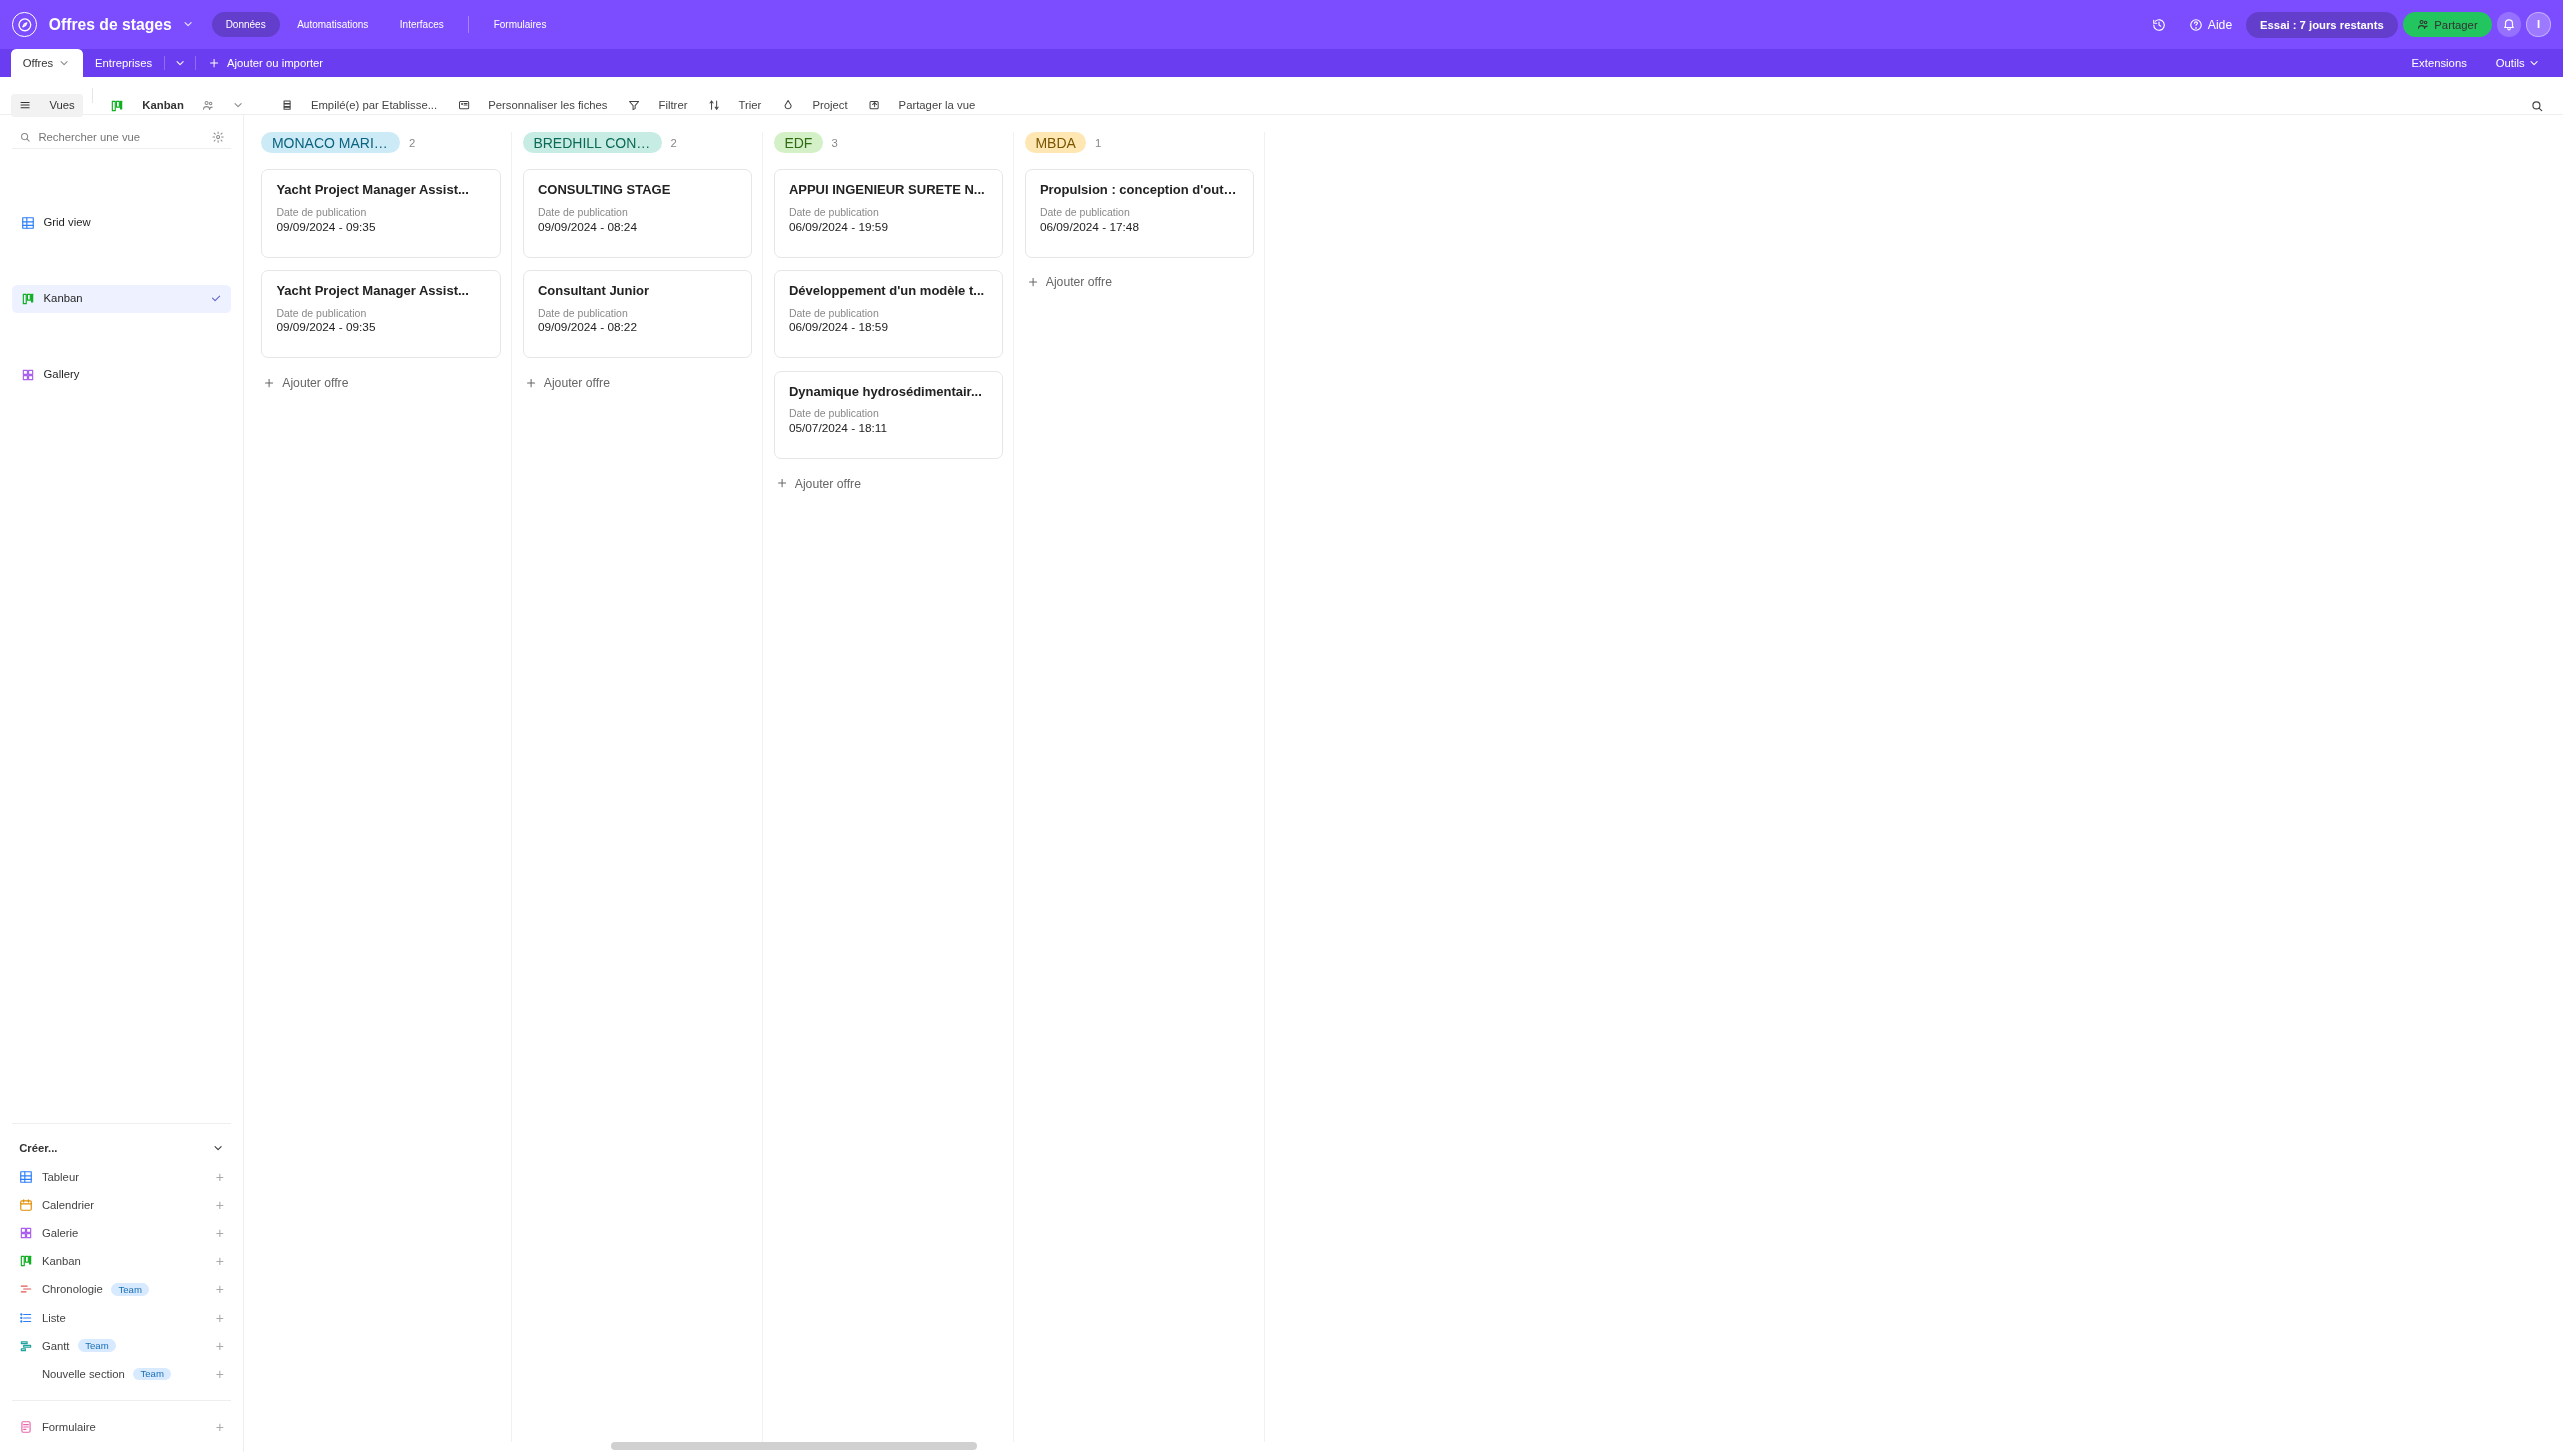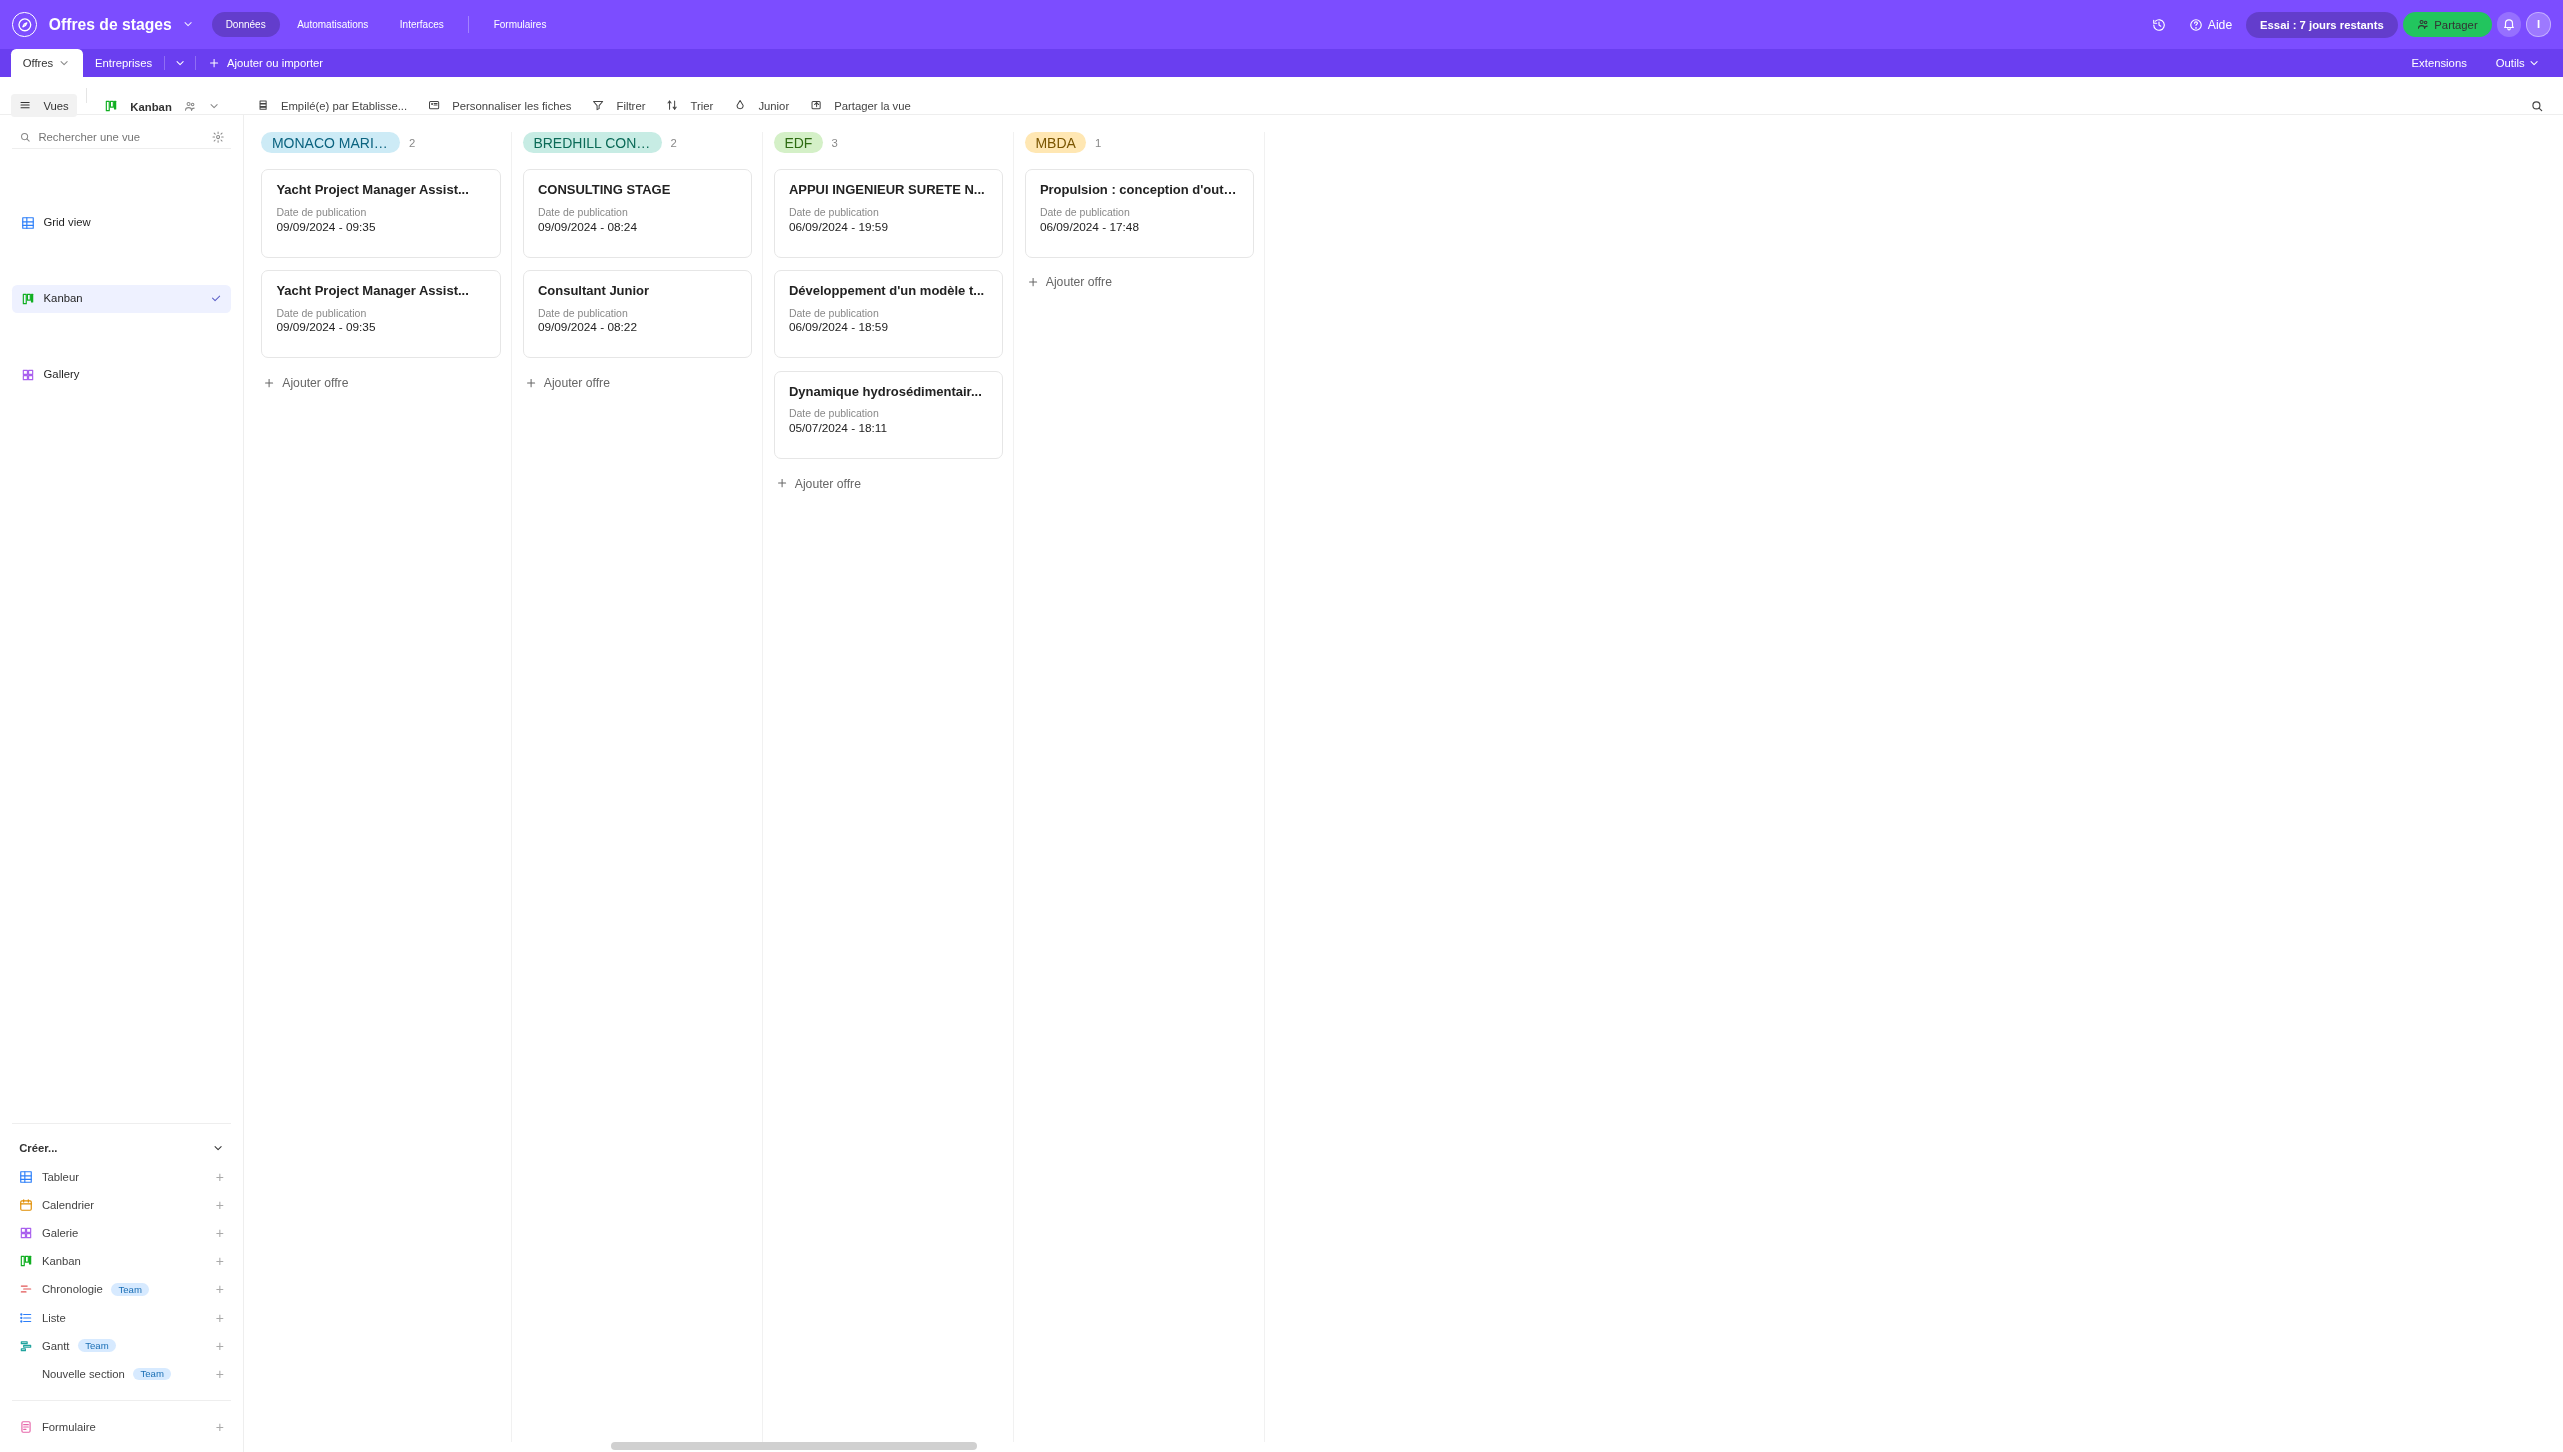--- a/index.html
+++ b/index.html
@@ -28,21 +28,21 @@
 .tabsrow .tab.active { background: #fff; color: #333; border-top-left-radius: 5.2px; border-top-right-radius: 5.2px; font-weight: 500; }
 .tabsrow .vdiv { width: 0.9px; background: rgba(255,255,255,.25); margin: 7px 0; }
 .tabsrow .iconbtn { display: flex; align-items: center; padding: 0 8.7px; color: #fff; cursor: pointer; }
 .tabsrow .addimp { display: flex; align-items: center; gap: 7px; color: #fff; padding: 0 12.2px; cursor: pointer; }
 .tabsrow .spacer { flex: 1; }
 .tabsrow .right { display: flex; align-items: center; color: #fff; gap: 3.5px; padding-right: 12.2px; }
 .tabsrow .right .item { padding: 0 10.5px; cursor: pointer; display: flex; align-items: center; gap: 3.5px; }
 
 
 .viewbar { height: 38px; border-bottom: 0.9px solid #eee; display: flex; align-items: center; padding: 0 10.5px; gap: 3.5px; background: #fff; }
-.viewbar .btn { display: flex; align-items: flex-end; gap: 12px; padding: 5.2px 8.7px; border-radius: 3.5px; cursor: pointer; color: #444; margin-top: 20px; }
+.viewbar .btn { display: flex; align-items: flex-start; gap: 18px; padding: 5.2px 8.7px; border-radius: 3.5px; cursor: pointer; color: #444; margin-top: 20px; }
 .viewbar .btn.active { background: #f2f2f2; font-weight: 500; color: #333; }
 .viewbar .sep { width: 0.9px; height: 15.7px; background: #e5e5e5; margin: 0 5.2px; }
 .viewbar .spacer { flex: 1; }
 
 
 .main { flex: 1; display: flex; min-height: 0; }
 
 
 .sidebar { width: 244px; border-right: 0.9px solid #eee; display: flex; flex-direction: column; padding: 10.5px 12.2px; gap: 3.5px; }
 .sidebar .searchrow { display: flex; align-items: center; gap: 7px; padding: 5.2px 7px; border-bottom: 0.9px solid #eee; color: #888; }
@@ -345,21 +345,21 @@
   <span class="btn">
       <svg class="icon s14" viewBox="0 0 14 14" width="12.2" height="12.2">
         <use href="#i-sort"></use>
       </svg>
       <span>Trier</span>
     </span>
   <span class="btn">
       <svg class="icon s14" viewBox="0 0 14 14" width="12.2" height="12.2">
         <use href="#i-color"></use>
       </svg>
-      <span>Junior</span>
+      <span>Project</span>
     </span>
   <span class="btn">
       <svg class="icon s14" viewBox="0 0 14 14" width="12.2" height="12.2">
         <use href="#i-share"></use>
       </svg>
       <span>Partager la vue</span>
     </span>
   <span class="spacer"></span>
   <span class="btn">
       <svg class="icon" viewBox="0 0 16 16" width="14" height="14">

